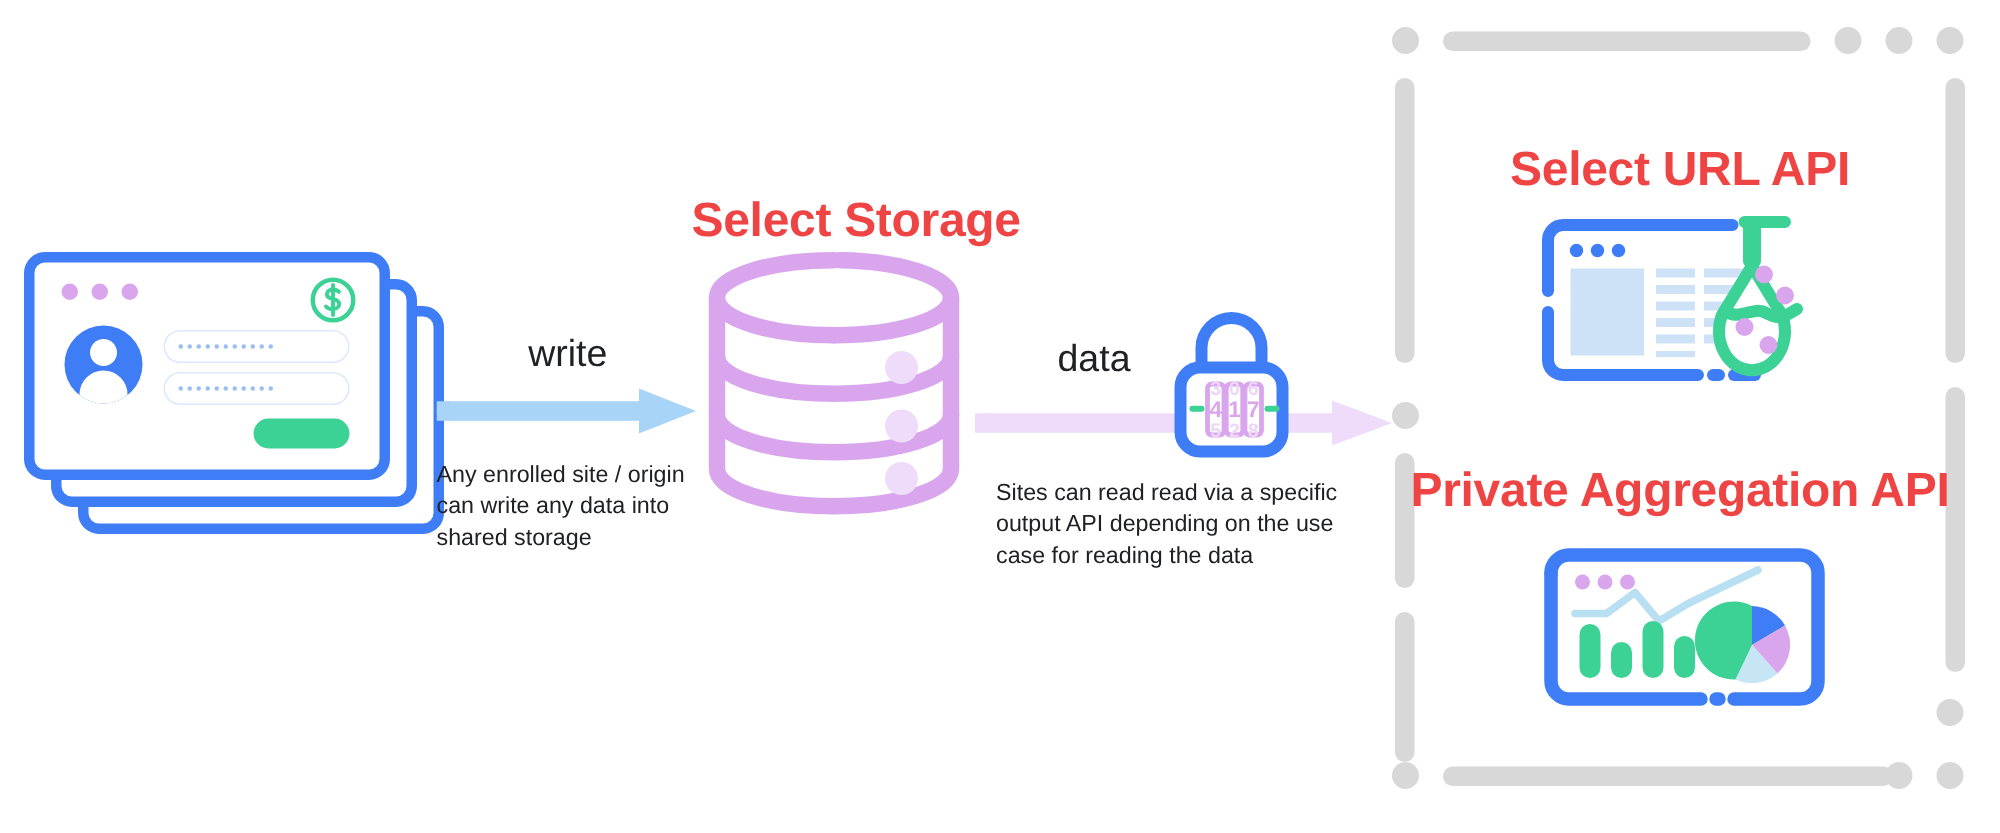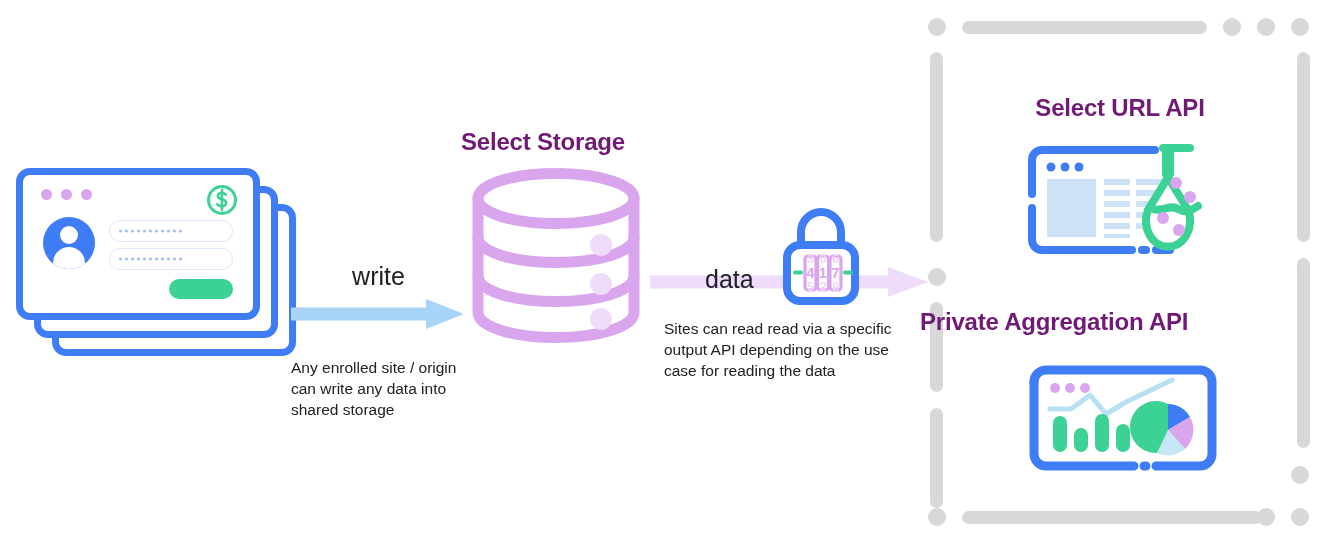--- a/index.html
+++ b/index.html
@@ -1,22 +1,22 @@
 <!DOCTYPE html>
 <html><head>
 <meta charset="utf-8">
 <style>
   html,body{margin:0;padding:0;background:#ffffff;}
   body{width:1333px;height:555px;position:relative;overflow:hidden;
        font-family:"Liberation Sans","DejaVu Sans",sans-serif;color:#202124;}
   .stage{position:absolute;inset:0;}
 
   
-  .title-lg{font-size:24px;font-weight:bold;letter-spacing:-0.2px;color:#701a75;white-space:nowrap;}
-  .arrow-label{font-size:25px;color:#202124;white-space:nowrap;margin-top:40px;}
+  .title-lg{font-size:32px;font-weight:bold;letter-spacing:-0.2px;color:#ef4444;white-space:nowrap;}
+  .arrow-label{font-size:25px;color:#202124;white-space:nowrap;}
   .caption{font-size:15.5px;line-height:21px;color:#202124;}
 
   
   #cards{position:absolute;left:16px;top:168px;width:280px;height:196px;}
   .card{position:absolute;width:244px;height:152px;border:7px solid #3f7df6;
         border-radius:14px;background:#ffffff;box-sizing:border-box;}
   .card.c3{left:36px;top:36px;}
   .card.c2{left:18px;top:18px;}
   .card.c1{left:0px;top:0px;}
   .card-dots{position:absolute;left:18px;top:14px;display:flex;gap:9px;}
@@ -35,38 +35,38 @@
   .field .dots{position:absolute;left:9px;top:50%;transform:translateY(-50%);
                display:flex;gap:3px;}
   .field .dots i{width:3px;height:3px;border-radius:50%;background:#9dbdf0;display:block;}
   .submit{position:absolute;left:146px;top:104px;width:64px;height:20px;border-radius:10px;
           background:#3cd195;}
 
   
   #write-block{position:absolute;left:291px;top:222px;width:175px;}
   #write-label{text-align:center;}
   #write-arrow{margin-top:6px;}
-  #write-caption{margin-top:22px;}
+  #write-caption{margin-top:10px;}
 
   
   #db-title{position:absolute;left:461px;top:128px;}
   #db{position:absolute;left:470px;top:167px;width:172px;height:177px;}
 
   
   #read-arrow{position:absolute;left:650px;top:266px;}
   #read-label{position:absolute;left:705px;top:225px;}
   #lock{position:absolute;left:779px;top:201px;width:84px;height:105px;}
   #read-caption{position:absolute;left:664px;top:318px;width:250px;}
 
   
   #panel{position:absolute;left:920px;top:10px;width:400px;height:522px;}
   .dash{position:absolute;background:#d8d8d8;border-radius:999px;}
   #sel-title{position:absolute;left:0;right:0;top:84px;text-align:center;}
   #sel-icon{position:absolute;left:100px;top:132px;width:206px;height:116px;}
-  #pa-title{position:absolute;left:0;right:0;top:298px;text-align:left;}
+  #pa-title{position:absolute;left:0;right:0;top:298px;text-align:center;}
   #pa-icon{position:absolute;left:108px;top:348px;width:190px;height:126px;}
 </style>
 </head>
 <body>
 
 <div class="stage">
 
   <div id="cards">
 
     <div class="card c3"></div>

